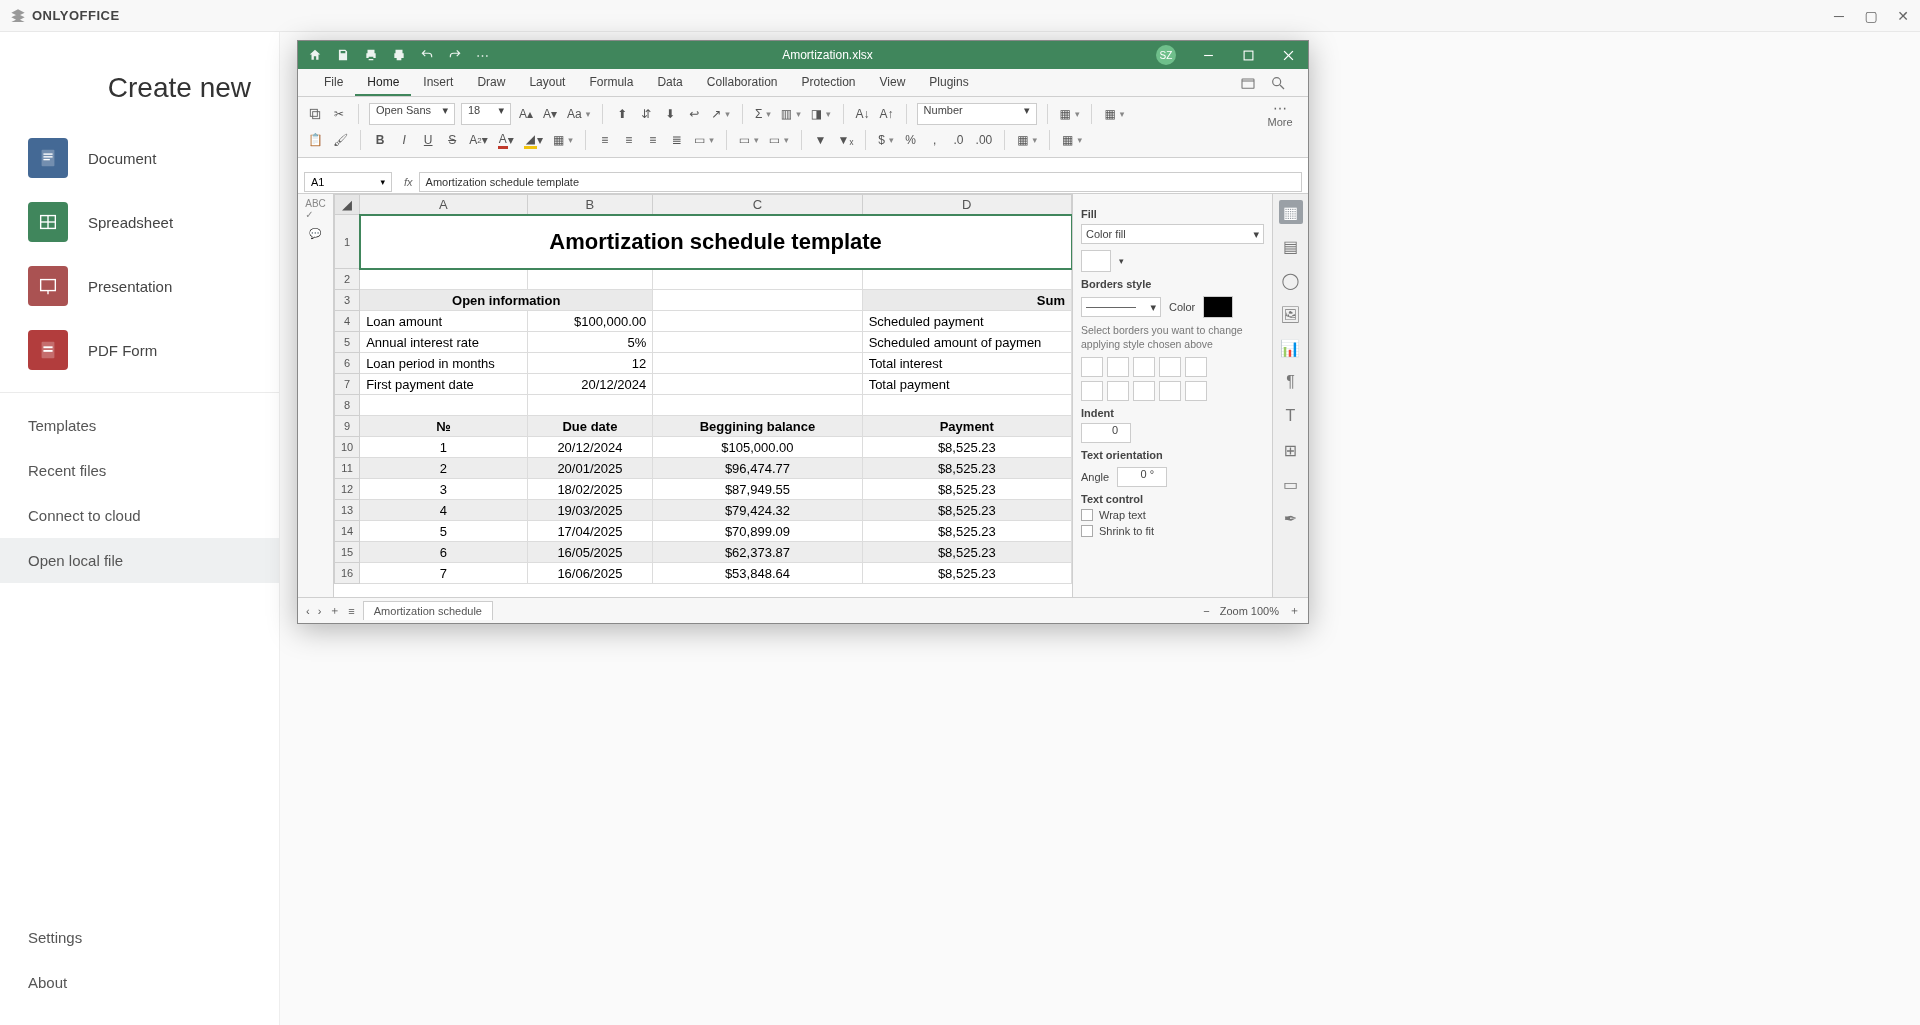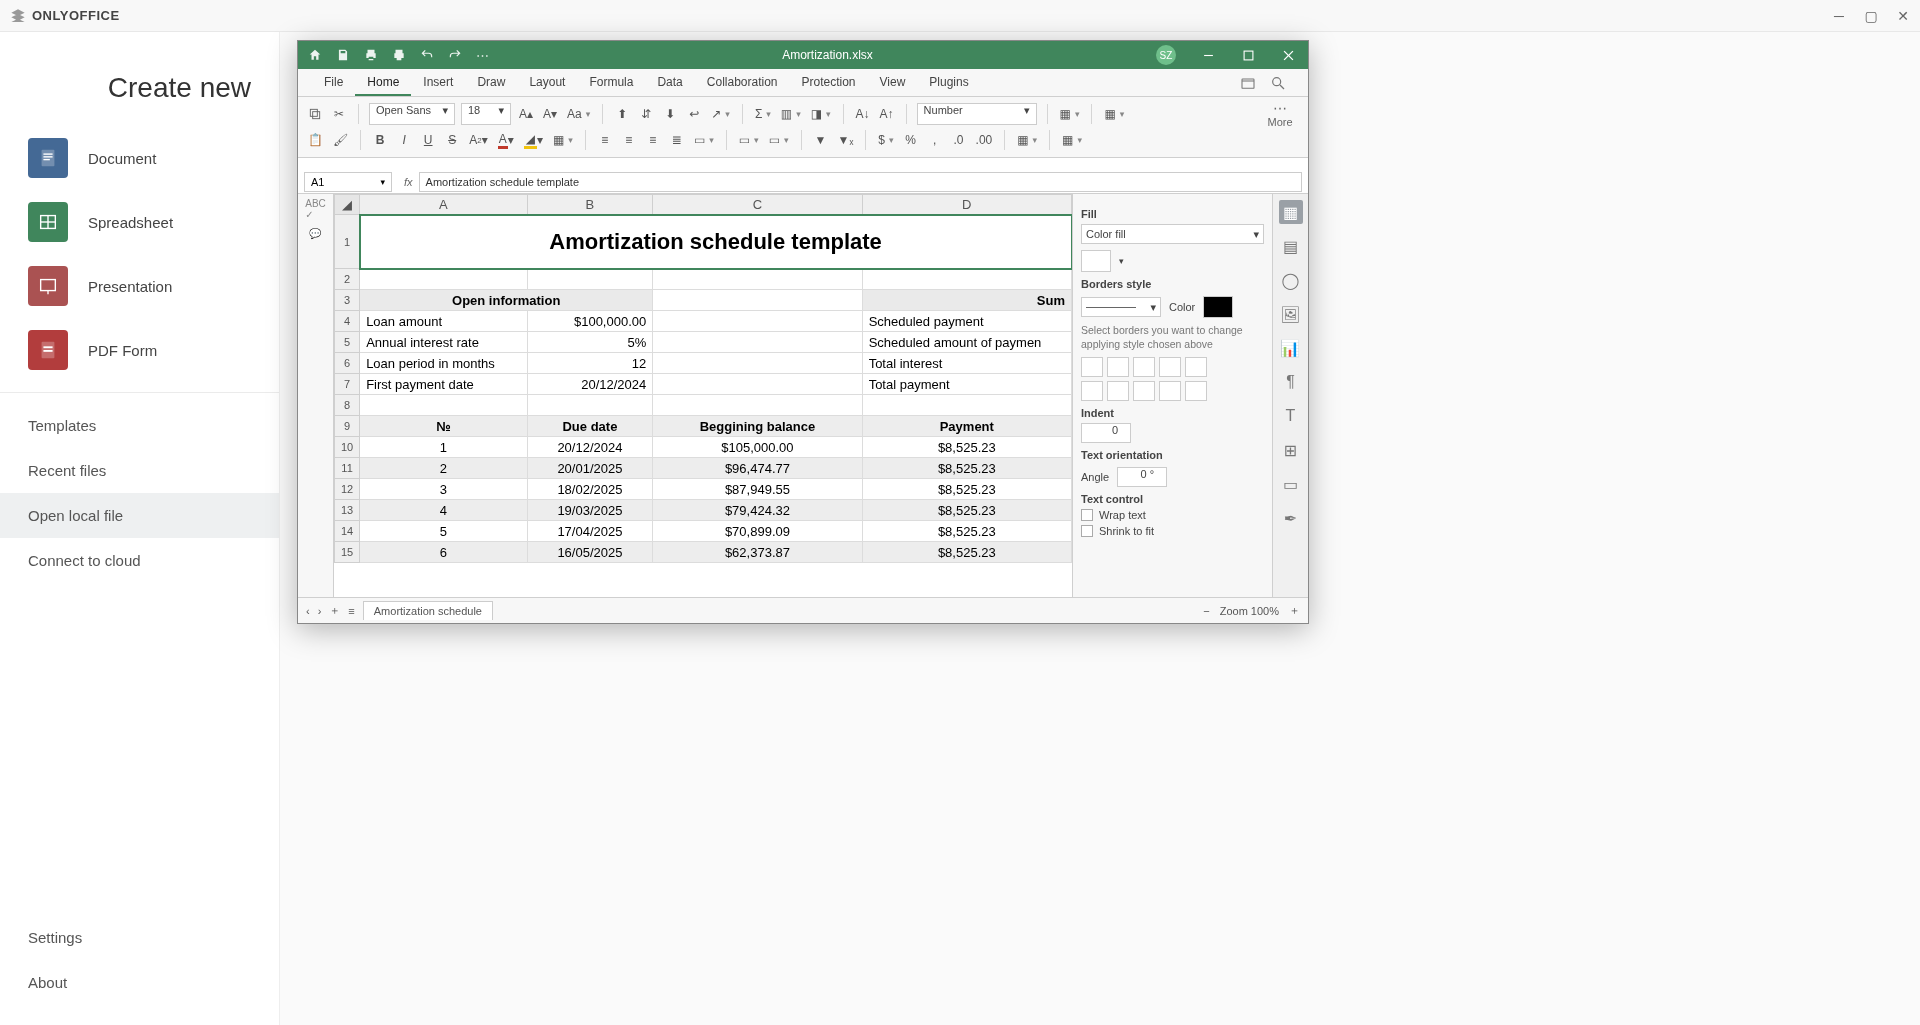--- a/index.html
+++ b/index.html
@@ -148,22 +148,22 @@
             <rect x="5" y="3" width="14" height="18" rx="1" fill="#fff" opacity=".25"></rect>
             <rect x="7" y="8" width="10" height="2" fill="#fff"></rect>
             <rect x="7" y="12" width="10" height="2" fill="#fff"></rect>
           </svg>
         </div>
       <span>PDF Form</span>
     </div>
     <div class="launcher-divider"></div>
     <div class="launcher-nav">Templates</div>
     <div class="launcher-nav">Recent files</div>
+    <div class="launcher-nav">Connect to cloud</div>
     <div class="launcher-nav selected">Open local file</div>
-    <div class="launcher-nav">Connect to cloud</div>
     <div class="launcher-bottom">
       <div class="launcher-nav">Settings</div>
       <div class="launcher-nav">About</div>
     </div>
   </div>
 </div>
 
 <div class="editor">
   <div class="ed-titlebar">
     <div class="ed-tb-left">
@@ -454,20 +454,27 @@
               <td class="c center">$70,899.09</td>
               <td class="c center">$8,525.23</td>
             </tr>
         <tr class="stripe">
               <td class="rh">15</td>
               <td class="c center">6</td>
               <td class="c center">16/05/2025</td>
               <td class="c center">$62,373.87</td>
               <td class="c center">$8,525.23</td>
             </tr>
+        <tr>
+              <td class="rh">16</td>
+              <td class="c center">7</td>
+              <td class="c center">16/06/2025</td>
+              <td class="c center">$53,848.64</td>
+              <td class="c center">$8,525.23</td>
+            </tr>
       </tbody>
         </table>
     </div>
 
     <div class="ed-rightpanel">
       <h5>Fill</h5>
       <div class="rp-select">
           <span>Color fill</span>
           <span>▾</span>
         </div>

